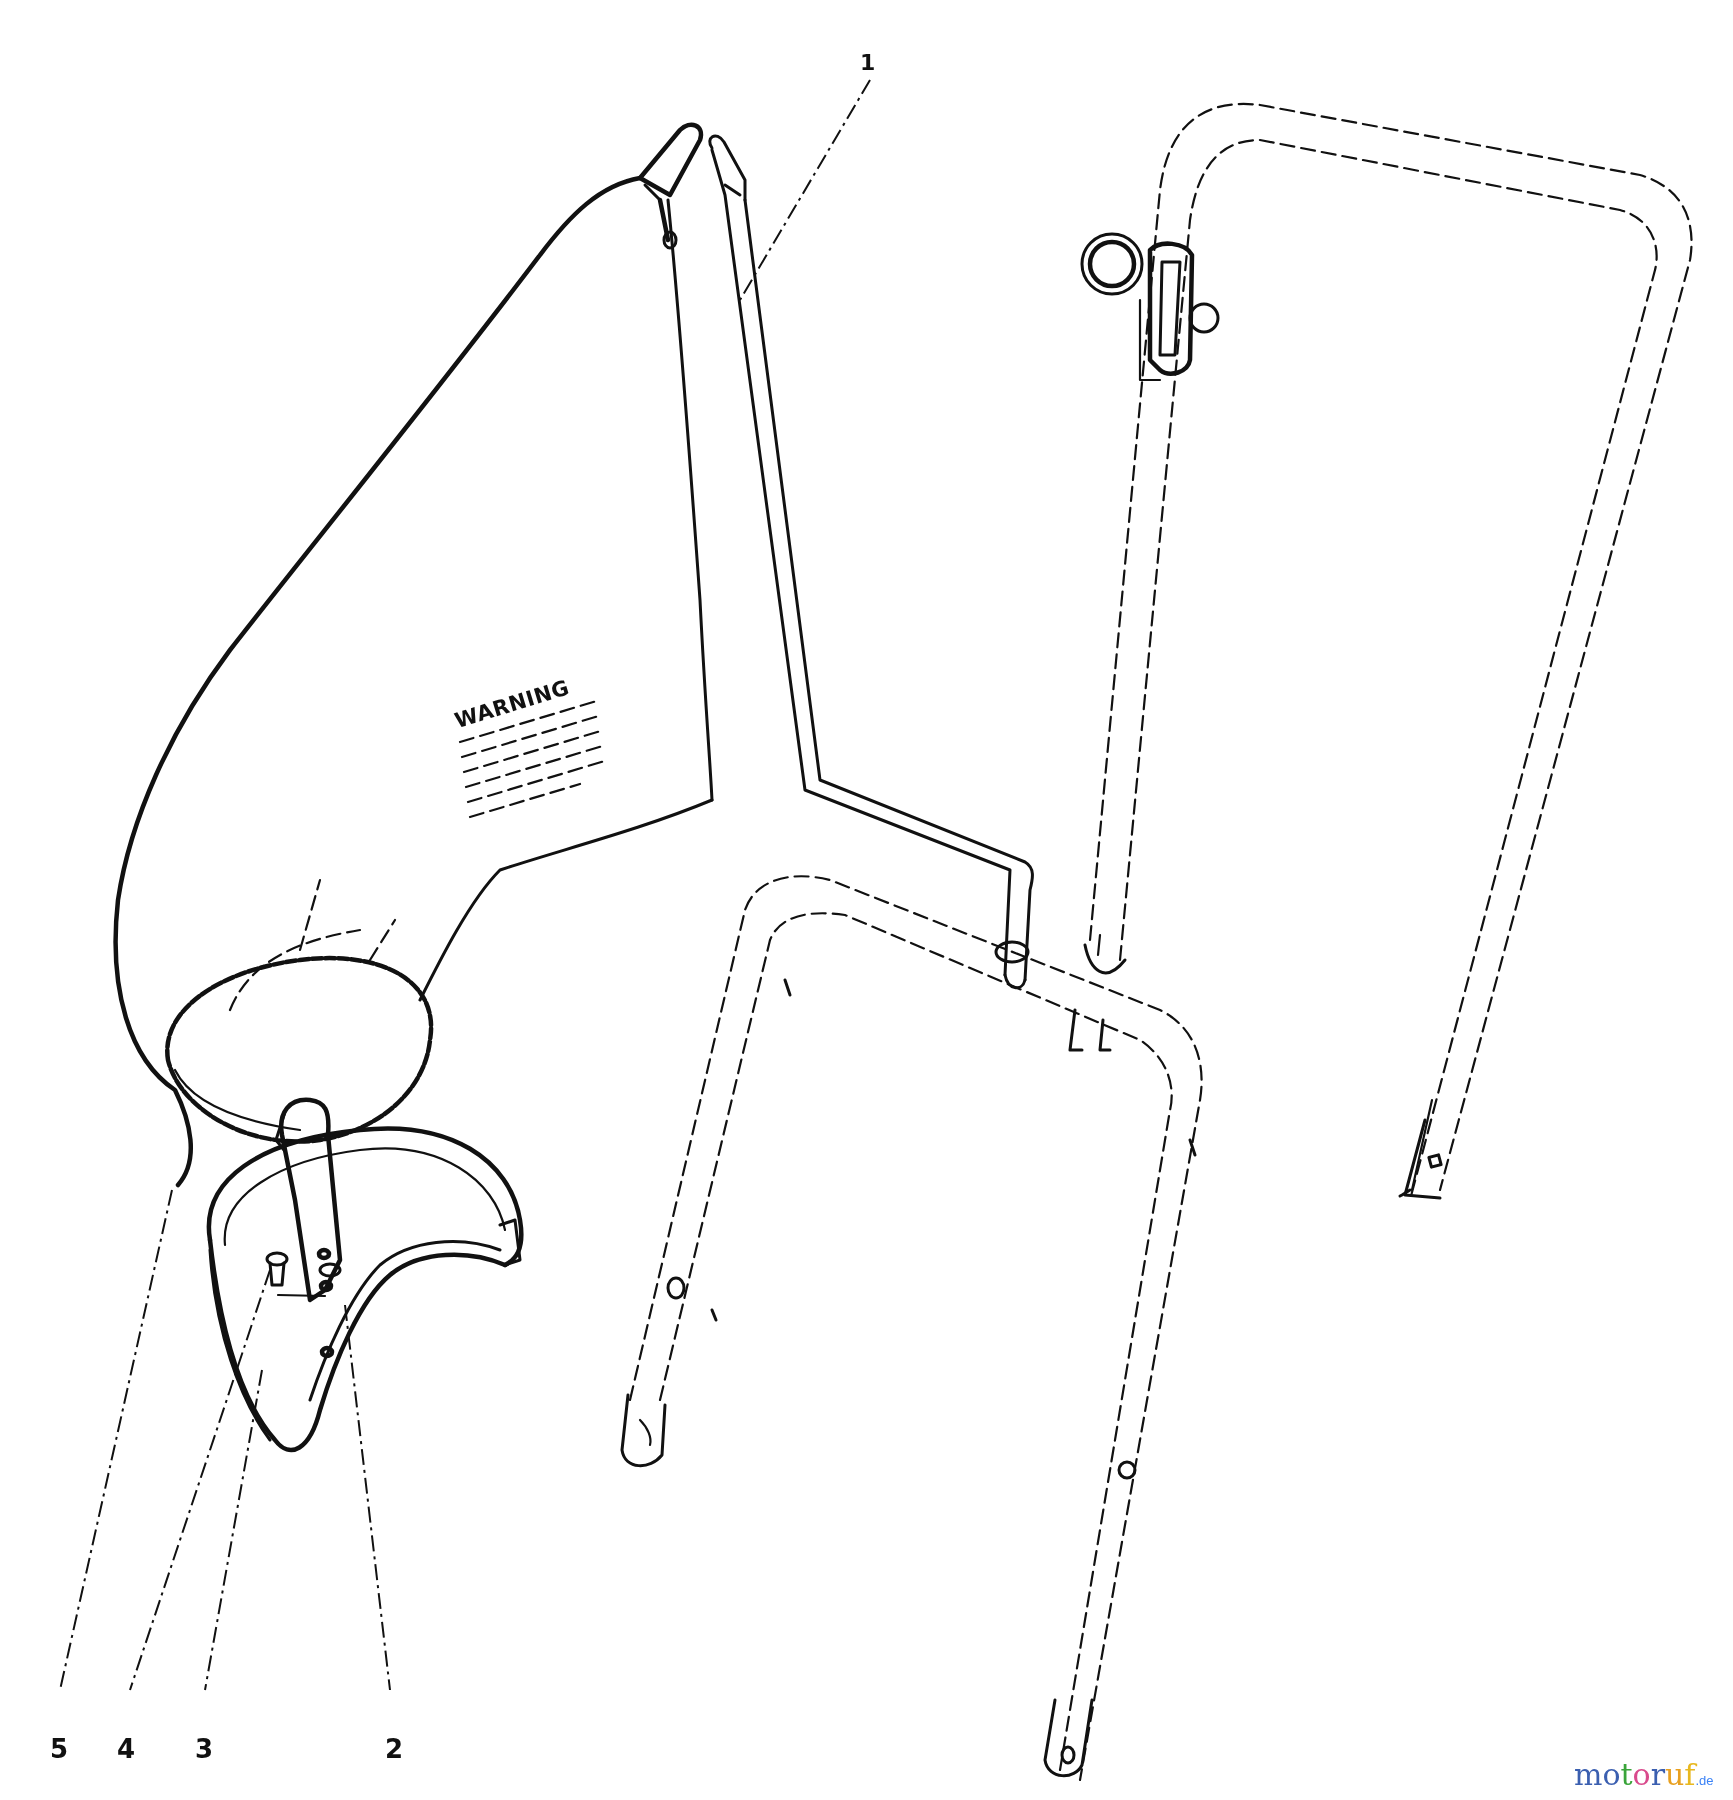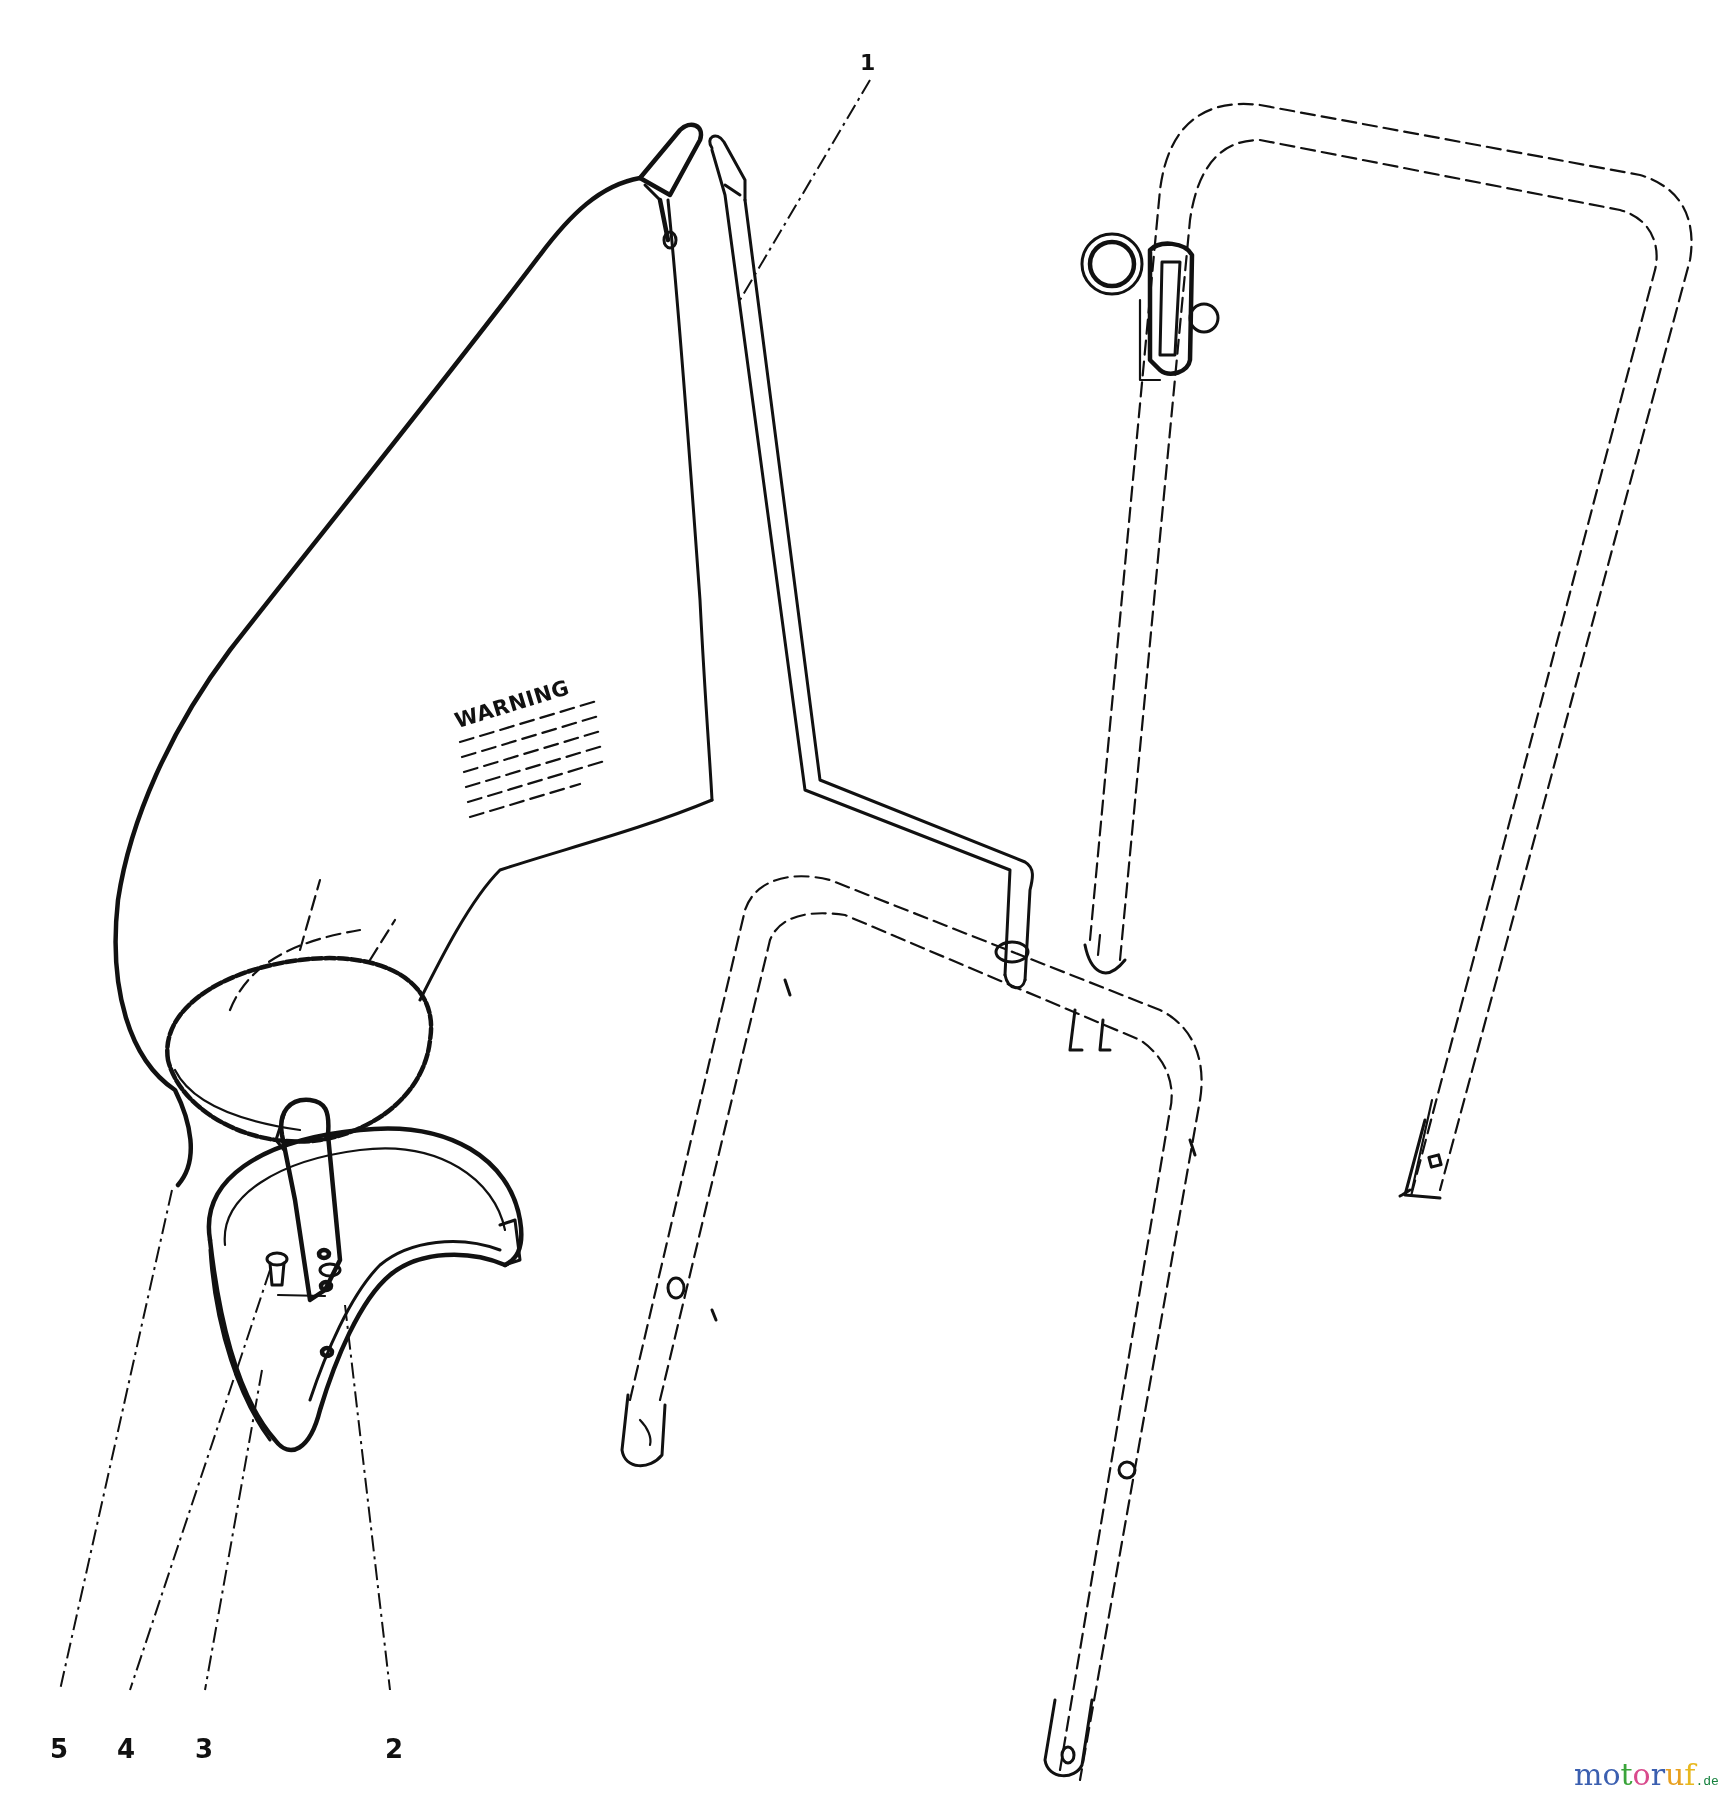--- a/index.html
+++ b/index.html
@@ -13,21 +13,21 @@
   .dash { stroke-dasharray: 14 7; }
   .leader { fill: none; stroke: #111; stroke-width: 2; stroke-dasharray: 16 5 3 5; }
   .callout { position: absolute; font-family: "DejaVu Sans", sans-serif; font-weight: bold;
              font-size: 26px; color: #111; line-height: 1; }
   .warn-title { position: absolute; left: 452px; top: 710px; font-family: "DejaVu Sans", sans-serif;
                 font-weight: bold; font-size: 21px; color: #111; transform: rotate(-17deg);
                 transform-origin: left top; letter-spacing: 0.5px; }
   .watermark { position: absolute; left: 1574px; top: 1760px; font-family: "DejaVu Serif", serif;
                font-size: 30px; line-height: 1; white-space: nowrap; }
   .watermark span { display: inline-block; }
-  .watermark .tld { font-family: Liberation Mono, monospace; font-size: 13px; color: #15803d; }
+  .watermark .tld { font-family: Liberation Sans, sans-serif; font-size: 13px; color: #3b82f6; }
 </style>
 </head>
 <body>
 
 <svg id="diagram" viewBox="0 0 1733 1800" xmlns="http://www.w3.org/2000/svg">
 
   <g>
 
     <path class="ln thick" d="M640,178 C600,185 570,215 540,255 C430,400 300,560 230,650 C170,730 130,820 118,900 C108,990 130,1060 175,1090 C190,1120 200,1160 178,1185"></path>
 

